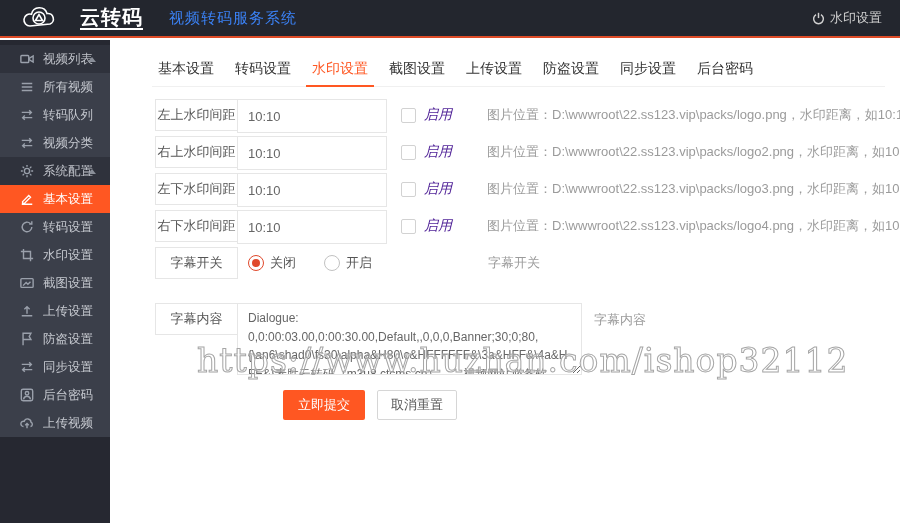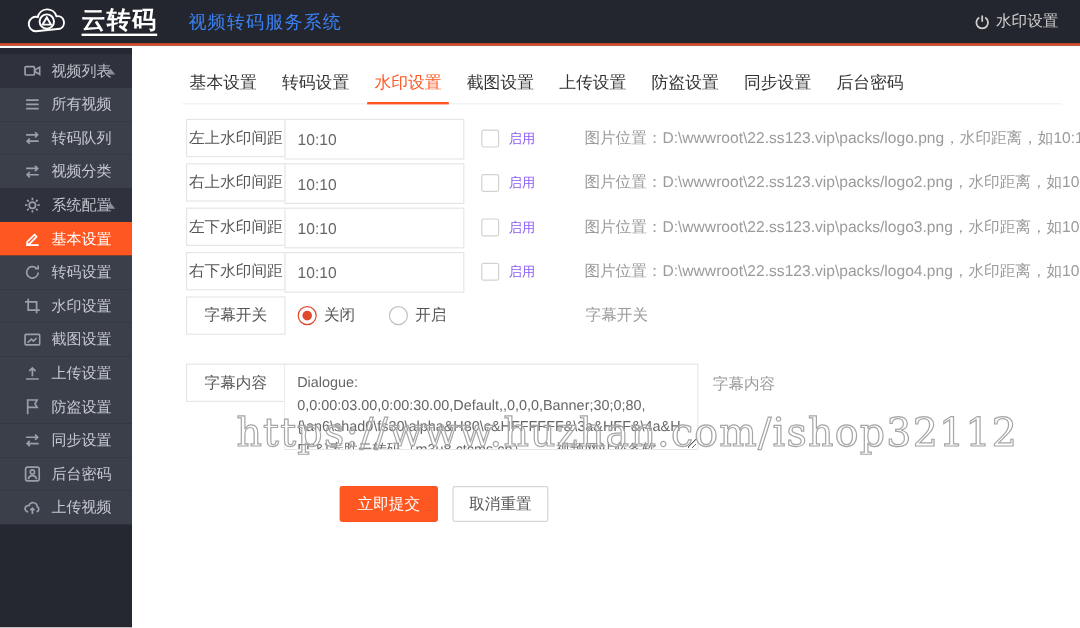--- a/index.html
+++ b/index.html
@@ -4,21 +4,21 @@
 <style>
   * { margin:0; padding:0; box-sizing:border-box; }
   html,body { width:900px; height:523px; overflow:hidden; background:#fff;
               font-family:"Liberation Sans", sans-serif; }
   #app { position:relative; width:900px; height:523px; background:#fff; }
 
   
   .header { position:absolute; top:0; left:0; width:900px; height:38px;
             background:#23262E; border-bottom:2px solid #DD4B27;
             display:flex; align-items:center; }
-  .logo { display:flex; align-items:center; gap:8px; padding-left:20px; }
+  .logo { display:flex; align-items:center; gap:20px; padding-left:20px; }
   .logo-text { color:#fff; font-size:20px; font-weight:bold; letter-spacing:1px;
                border-bottom:2px solid #fff; line-height:22px; }
   .app-title { color:#3b82f6; font-size:15px; margin-left:26px; letter-spacing:1px; }
   .logout { margin-left:auto; margin-right:18px; display:flex; align-items:center;
             gap:5px; color:#d0d0d0; font-size:13px; cursor:pointer; }
 
   
   .sidebar { position:absolute; top:40px; left:0; width:110px; height:483px;
              background:#262831; padding-top:5px; }
   .nav-item { height:28px; display:flex; align-items:center; padding-left:20px;
@@ -50,38 +50,38 @@
   .lbl { width:83px; height:32px; border:1px solid #e6e6e6; background:#fff;
          display:flex; align-items:center; justify-content:center;
          font-size:13px; color:#555; flex:none; }
   .inp { width:150px; height:32px; border:1px solid #e6e6e6; margin-left:-1px;
          padding:16px 10px; font-size:13px; color:#666; outline:none; flex:none;
          font-family:"Liberation Sans", sans-serif; }
   .chkgroup { margin-left:14px; width:86px; display:flex; align-items:center;
               gap:8px; flex:none; }
   .checkbox { width:15px; height:15px; border:1px solid #d2d2d2; border-radius:2px;
               background:#fff; cursor:pointer; flex:none; }
-  .chklabel { font-size:11px; color:#8b5cf6; }
+  .chklabel { font-size:14px; color:#4c1d95;font-style:italic; }
   .hint { font-size:13px; color:#9b9b9b; align-self:center; white-space:nowrap; }
   .hint.top { align-self:flex-start; padding-top:8px; margin-left:12px; }
 
   .radiogroup { margin-left:10px; width:240px; display:flex; align-items:center; flex:none; }
   .radio { width:16px; height:16px; border-radius:50%; border:1px solid #c2c2c2;
            background:#fff; display:flex; align-items:center; justify-content:center;
            cursor:pointer; flex:none; }
   .radio.checked { border-color:#E0492C; }
   .radio.checked::after { content:""; width:8px; height:8px; border-radius:50%;
                           background:#E0492C; }
   .radiolabel { font-size:13px; color:#555; margin-left:6px; margin-right:28px; }
 
   .txt { width:345px; height:72px; border:1px solid #e6e6e6; margin-left:-1px;
          padding:5px 10px; font-size:12px; color:#666; line-height:1.55;
          resize:both; outline:none; font-family:"Liberation Sans", sans-serif; flex:none; }
 
-  .btnrow { margin:30px 0 0 80px; display:flex;padding-left:48px; }
+  .btnrow { margin:15px 0 0 80px; display:flex;padding-left:48px; }
   .btn-primary { background:#FF5722; color:#fff; border:none; border-radius:2px;
                  height:30px; padding:0 15px; font-size:13px; cursor:pointer;
                  font-family:"Liberation Sans", sans-serif; }
   .btn-default { background:#fff; color:#555; border:1px solid #d6d6d6; border-radius:2px;
                  height:30px; padding:0 13px; font-size:13px; margin-left:12px;
                  cursor:pointer; font-family:"Liberation Sans", sans-serif; }
 
   
   .wm { position:absolute; left:197px; top:341px; z-index:30; pointer-events:none;
         font-family:"DejaVu Serif", serif; font-size:33px; letter-spacing:1px;

